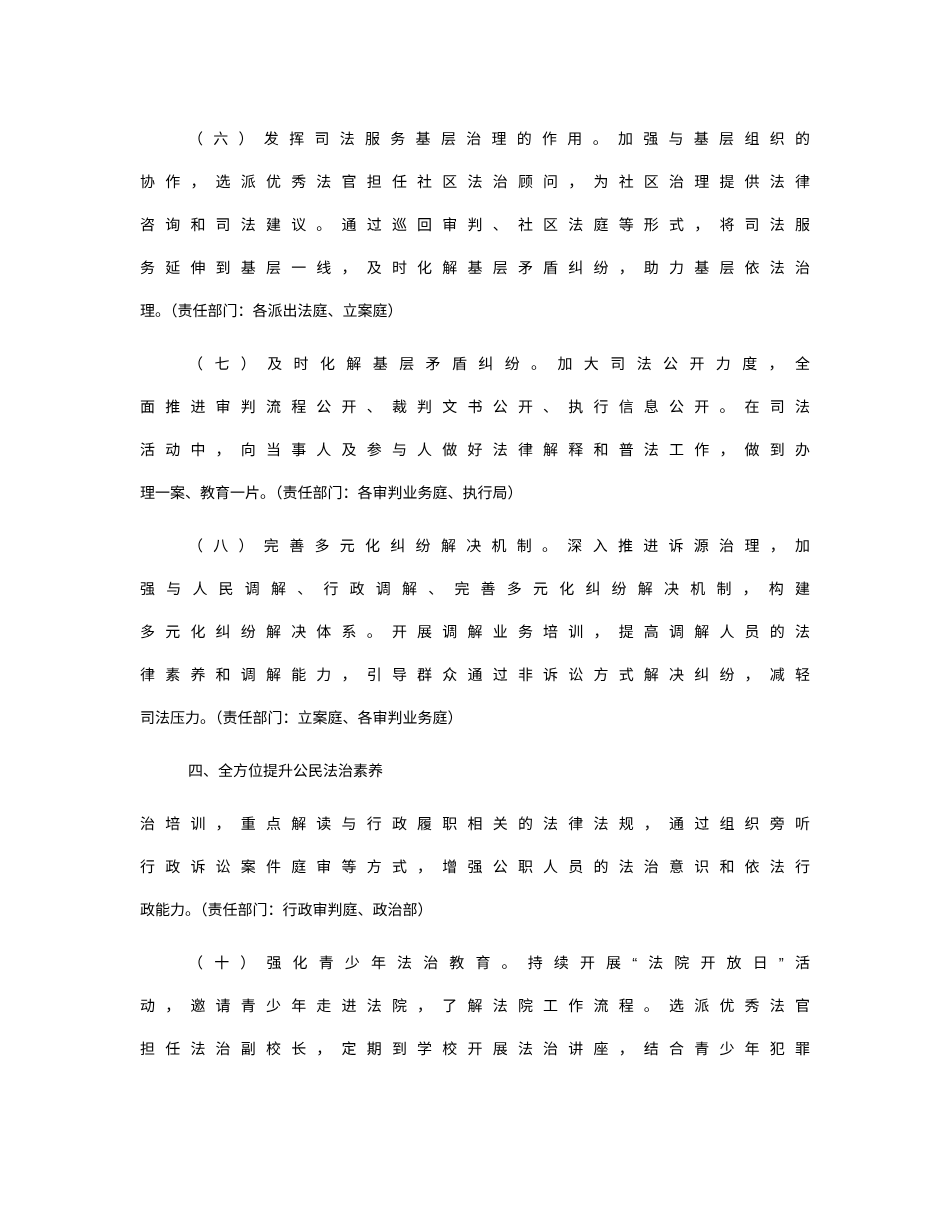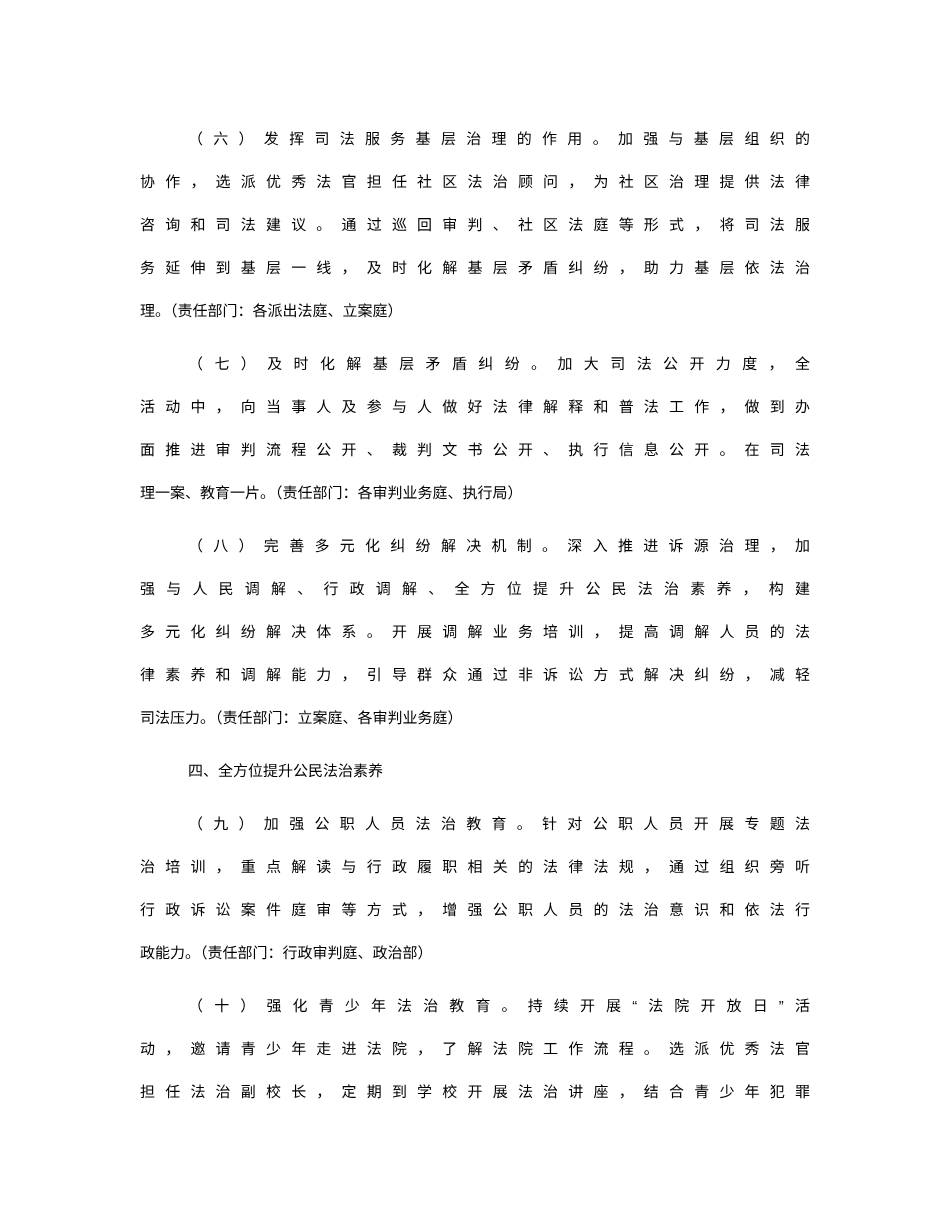--- a/index.html
+++ b/index.html
@@ -54,39 +54,38 @@
   <div class="para">
     <div class="line indent">（六）发挥司法服务基层治理的作用。加强与基层组织的</div>
     <div class="line">协作，选派优秀法官担任社区法治顾问，为社区治理提供法律</div>
     <div class="line">咨询和司法建议。通过巡回审判、社区法庭等形式，将司法服</div>
     <div class="line">务延伸到基层一线，及时化解基层矛盾纠纷，助力基层依法治</div>
     <div class="line last">理。（责任部门：各派出法庭、立案庭）</div>
   </div>
 
   <div class="para">
     <div class="line indent">（七）及时化解基层矛盾纠纷。加大司法公开力度，全</div>
+    <div class="line">面推进审判流程公开、裁判文书公开、执行信息公开。在司法</div>
     <div class="line">活动中，向当事人及参与人做好法律解释和普法工作，做到办</div>
-    <div class="line">面推进审判流程公开、裁判文书公开、执行信息公开。在司法</div>
     <div class="line last">理一案、教育一片。（责任部门：各审判业务庭、执行局）</div>
   </div>
 
   <div class="para">
     <div class="line indent">（八）完善多元化纠纷解决机制。深入推进诉源治理，加</div>
-    <div class="line">强与人民调解、行政调解、全方位提升公民法治素养，构建</div>
+    <div class="line">强与人民调解、行政调解、完善多元化纠纷解决机制，构建</div>
     <div class="line">多元化纠纷解决体系。开展调解业务培训，提高调解人员的法</div>
     <div class="line">律素养和调解能力，引导群众通过非诉讼方式解决纠纷，减轻</div>
     <div class="line last">司法压力。（责任部门：立案庭、各审判业务庭）</div>
   </div>
 
   <div class="para heading">
     <div class="line indent last">四、全方位提升公民法治素养</div>
   </div>
 
   <div class="para">
-    <div class="line indent">（九）加强公职人员法治教育。针对公职人员开展专题法</div>
     <div class="line">治培训，重点解读与行政履职相关的法律法规，通过组织旁听</div>
     <div class="line">行政诉讼案件庭审等方式，增强公职人员的法治意识和依法行</div>
     <div class="line last">政能力。（责任部门：行政审判庭、政治部）</div>
   </div>
 
   <div class="para">
     <div class="line indent">（十）强化青少年法治教育。持续开展“法院开放日”活</div>
     <div class="line">动，邀请青少年走进法院，了解法院工作流程。选派优秀法官</div>
     <div class="line">担任法治副校长，定期到学校开展法治讲座，结合青少年犯罪</div>
   </div>

